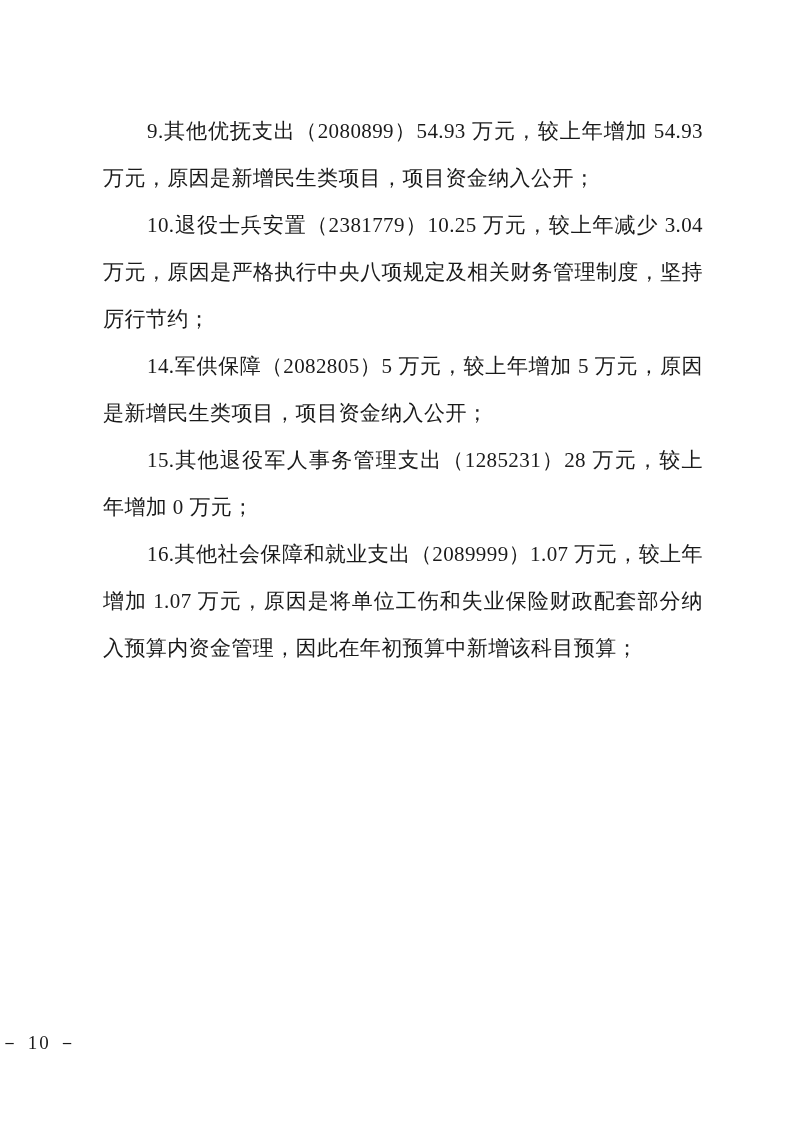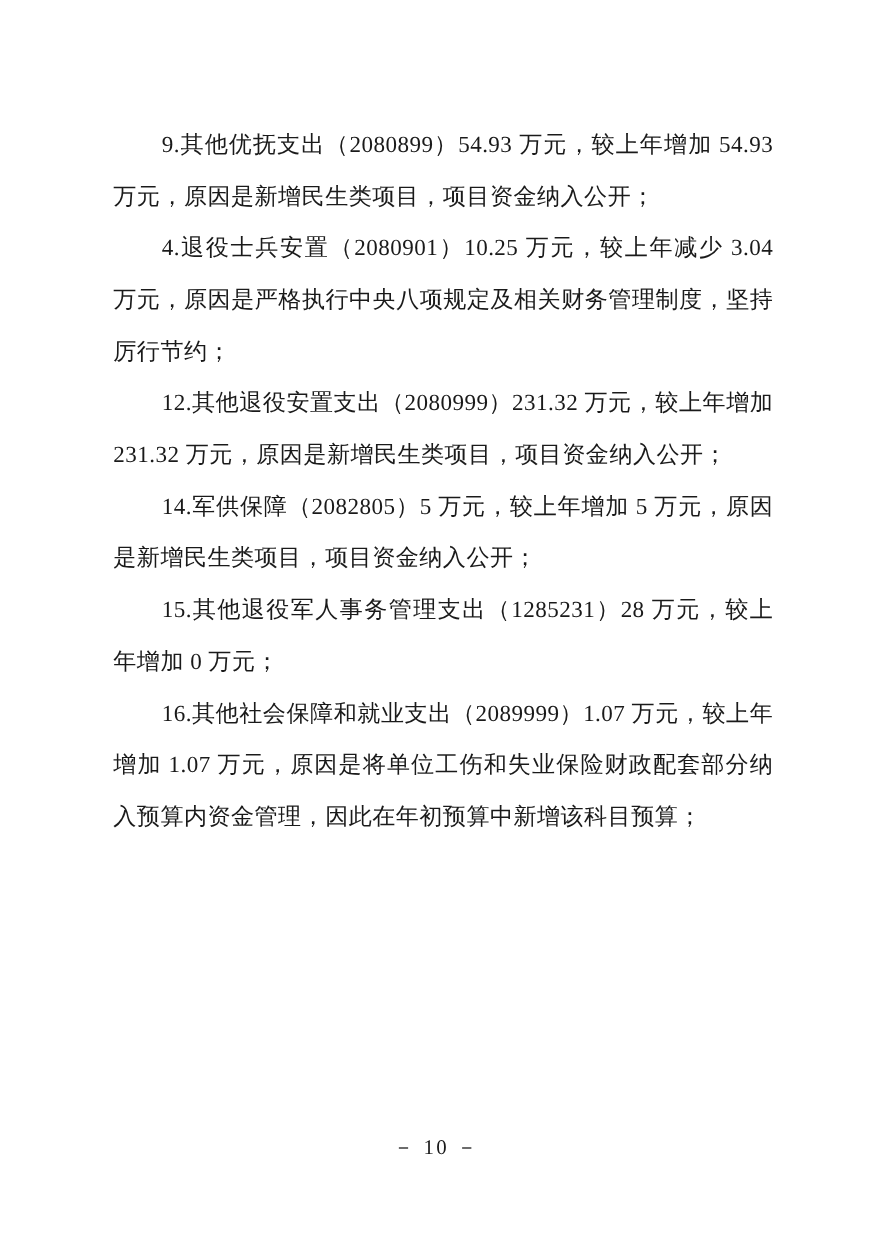--- a/index.html
+++ b/index.html
@@ -30,39 +30,38 @@
     text-justify: inter-ideograph;
     margin: 0 0 0 0;
     text-indent: 44px;
     letter-spacing: 0.4px;
   }
   .footer {
     position: absolute;
     left: 0;
     top: 1030px;
     width: 793px;
-    text-align: center;
+    text-align: left;
     font-family: "Liberation Serif", "DejaVu Serif", serif;
     font-size: 19px;
     color: #1a1a1a;
   }
   .pagenum {
     display: inline-block;
     letter-spacing: 2px;
   }
 </style>
 </head>
 <body>
 
 <div class="page">
 
   <div class="content">
     <p class="para">9.其他优抚支出（2080899）54.93 万元，较上年增加 54.93 万元，原因是新增民生类项目，项目资金纳入公开；</p>
-    <p class="para">4.退役士兵安置（2080901）10.25 万元，较上年减少 3.04 万元，原因是严格执行中央八项规定及相关财务管理制度，坚持厉行节约；</p>
-    <p class="para">12.其他退役安置支出（2080999）231.32 万元，较上年增加 231.32 万元，原因是新增民生类项目，项目资金纳入公开；</p>
+    <p class="para">10.退役士兵安置（2381779）10.25 万元，较上年减少 3.04 万元，原因是严格执行中央八项规定及相关财务管理制度，坚持厉行节约；</p>
     <p class="para">14.军供保障（2082805）5 万元，较上年增加 5 万元，原因是新增民生类项目，项目资金纳入公开；</p>
     <p class="para">15.其他退役军人事务管理支出（1285231）28 万元，较上年增加 0 万元；</p>
     <p class="para">16.其他社会保障和就业支出（2089999）1.07 万元，较上年增加 1.07 万元，原因是将单位工伤和失业保险财政配套部分纳入预算内资金管理，因此在年初预算中新增该科目预算；</p>
   </div>
 
   <div class="footer">
     <span class="pagenum">－ 10 －</span>
   </div>
 
 </div>

